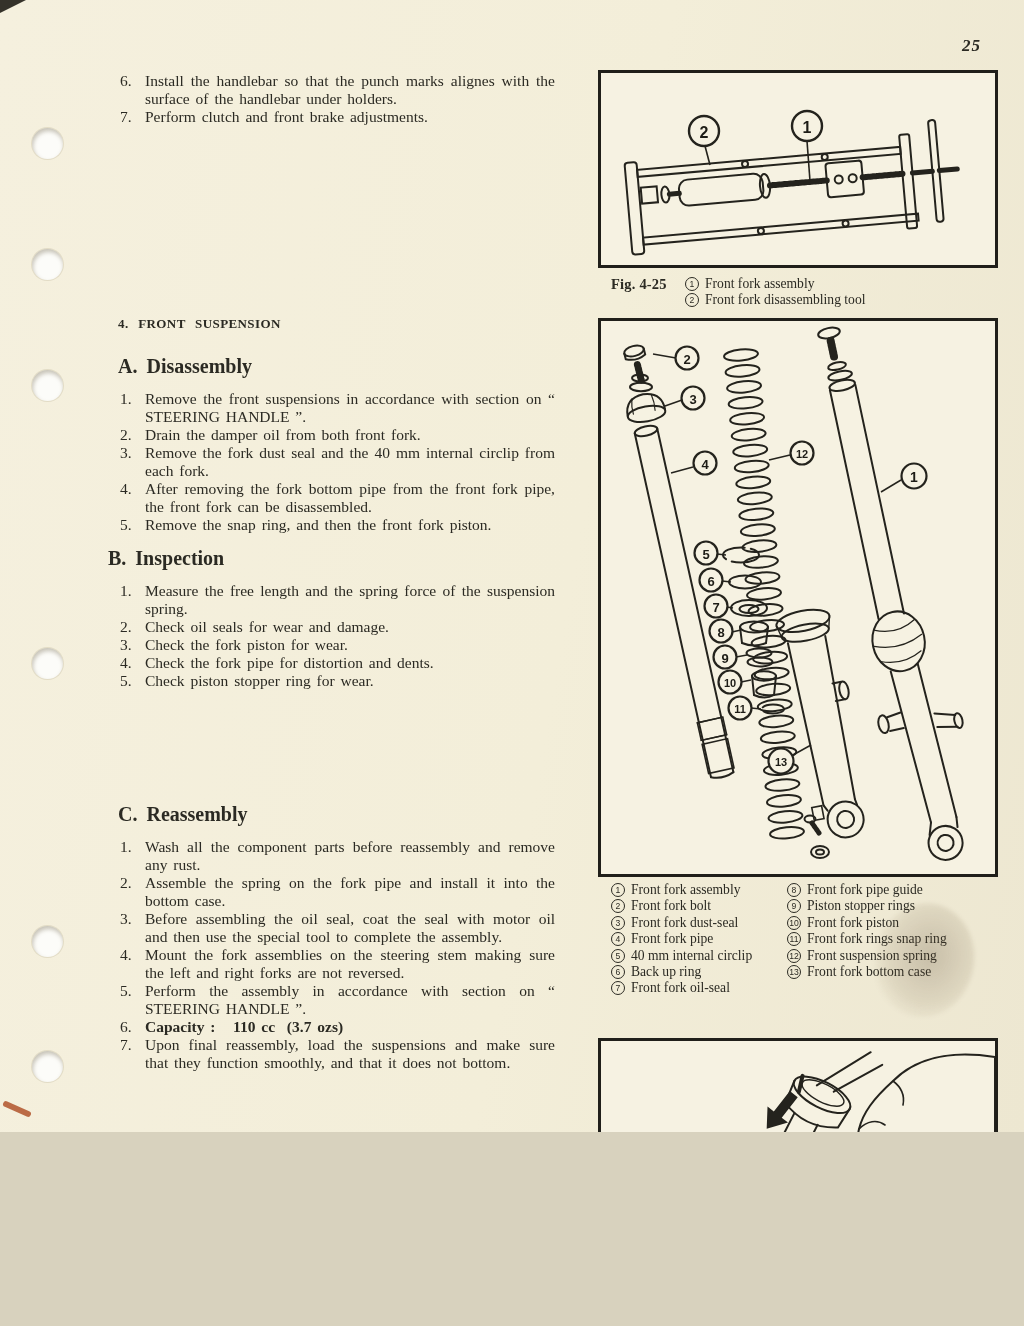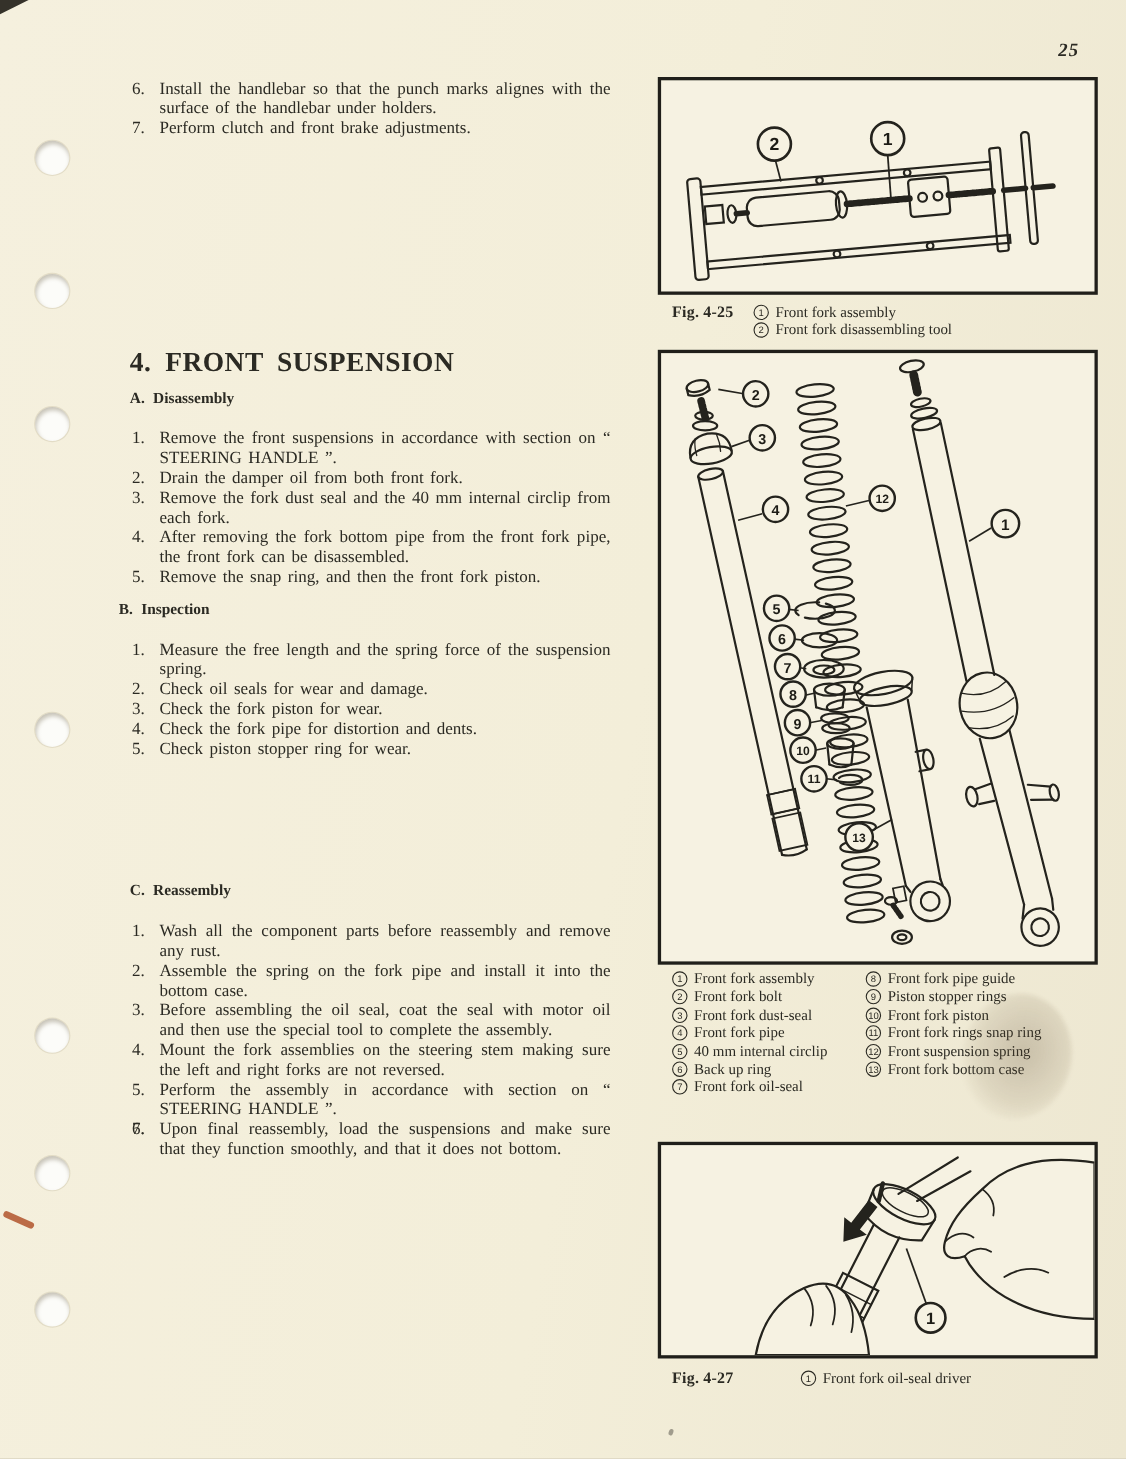--- a/index.html
+++ b/index.html
@@ -1,28 +1,28 @@
 <!DOCTYPE html>
 <html><head>
 <meta charset="utf-8">
 <style>
   html,body{margin:0;padding:0;background:#d8d2be;}
-  .page{position:relative;width:1024px;height:1326px;overflow:hidden;
+  .page{position:relative;width:1024px;height:1132px;overflow:hidden;
         background:linear-gradient(100deg,#f5f0de 0%,#f3eed9 55%,#ede7d1 100%);
         font-family:"Liberation Serif","DejaVu Serif",serif;color:#2b2a23;}
   .corner-wedge{position:absolute;top:0;left:0;width:0;height:0;
         border-left:26px solid #35322a;border-bottom:13px solid transparent;}
   .hole{position:absolute;width:31px;height:31px;border-radius:50%;background:#fcfcf9;
         box-shadow:inset 1px 3px 4px rgba(120,110,85,.40),0 0 0 1px rgba(185,175,145,.30);}
   .page-num{position:absolute;left:962px;top:36px;font-size:17px;font-weight:bold;font-style:italic;letter-spacing:1px;}
   .txtblock{position:absolute;font-size:15.5px;line-height:18px;text-align:justify;word-spacing:2px;}
   .li{position:relative;padding-left:27px;}
   .li .num{position:absolute;left:2px;}
-  .sec-title{position:absolute;font-weight:bold;font-size:25px;letter-spacing:.4px;word-spacing:6px;}
-  .sub-head{position:absolute;font-weight:bold;font-size:14px;word-spacing:4px;}
+  .sec-title{position:absolute;font-weight:bold;font-size:13px;letter-spacing:.4px;word-spacing:6px;}
+  .sub-head{position:absolute;font-weight:bold;font-size:20px;word-spacing:4px;}
   .bold-line{font-weight:bold;text-align:left;}
   .figbox{position:absolute;background:#f6f2e2;border:3px solid #201f1a;box-sizing:border-box;}
   .cap{position:absolute;font-size:13.6px;white-space:nowrap;}
   .cap .fig-label{font-weight:bold;font-size:14.5px;letter-spacing:.2px;}
   .circ{display:inline-block;width:14px;height:14px;box-sizing:border-box;border:1.2px solid #2b2a23;
         border-radius:50%;font-size:8.6px;line-height:12px;text-align:center;
         font-family:"Liberation Sans",sans-serif;margin-right:6px;vertical-align:1px;}
   .cap-row{height:16.4px;}
   .fig25cap-label{position:absolute;left:0;top:0;}
   .fig25cap-items{margin-left:74px;}
@@ -139,20 +139,21 @@
   </div>
 
   <div class="sub-head" style="left:118px;top:803px;">C.  Reassembly</div>
   <div class="txtblock" style="left:118px;top:838px;width:437px;">
     <div class="li"><span class="num">1.</span><span>Wash all the component parts before reassembly and remove any rust.</span></div>
     <div class="li"><span class="num">2.</span><span>Assemble the spring on the fork pipe and install it into the bottom case.</span></div>
     <div class="li"><span class="num">3.</span><span>Before assembling the oil seal, coat the seal with motor oil and then use the special tool to complete the assembly.</span></div>
     <div class="li"><span class="num">4.</span><span>Mount the fork assemblies on the steering stem making sure the left and right forks are not reversed.</span></div>
     <div class="li"><span class="num">5.</span><span>Perform the assembly in accordance with section on “ STEERING HANDLE ”.</span></div>
     <div class="li"><span class="num">6.</span>
+      <div class="bold-line">Capacity :&nbsp;&nbsp; 110 cc&nbsp; (3.7 ozs)</div>
     </div>
     <div class="li"><span class="num">7.</span><span>Upon final reassembly, load the suspensions and make sure that they function smoothly, and that it does not bottom.</span></div>
   </div>
 
   <div class="figbox" style="left:598px;top:318px;width:400px;height:559px;">
     <svg width="394" height="553" viewBox="0 0 394 553">
       <defs>
         <ellipse id="coil" cx="0" cy="0" rx="17" ry="5.6" fill="none" stroke="#24231d" stroke-width="2"></ellipse>
       </defs>
       <g stroke="#24231d" stroke-width="2" fill="none" stroke-linecap="round">

